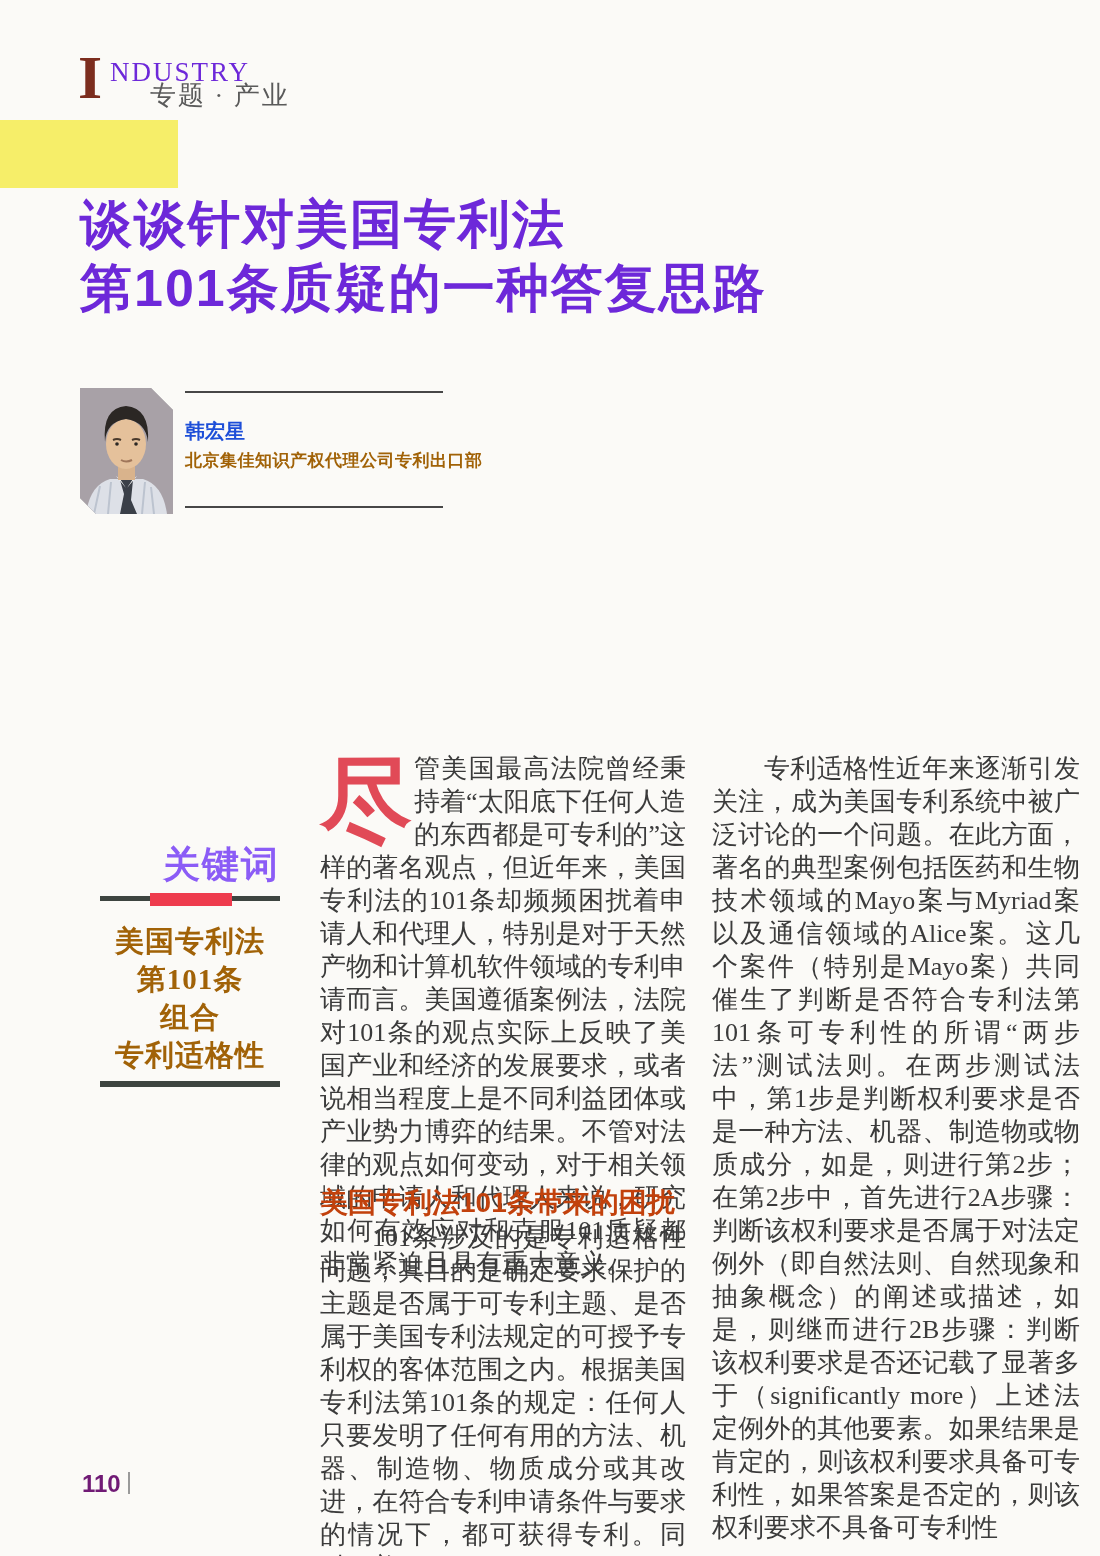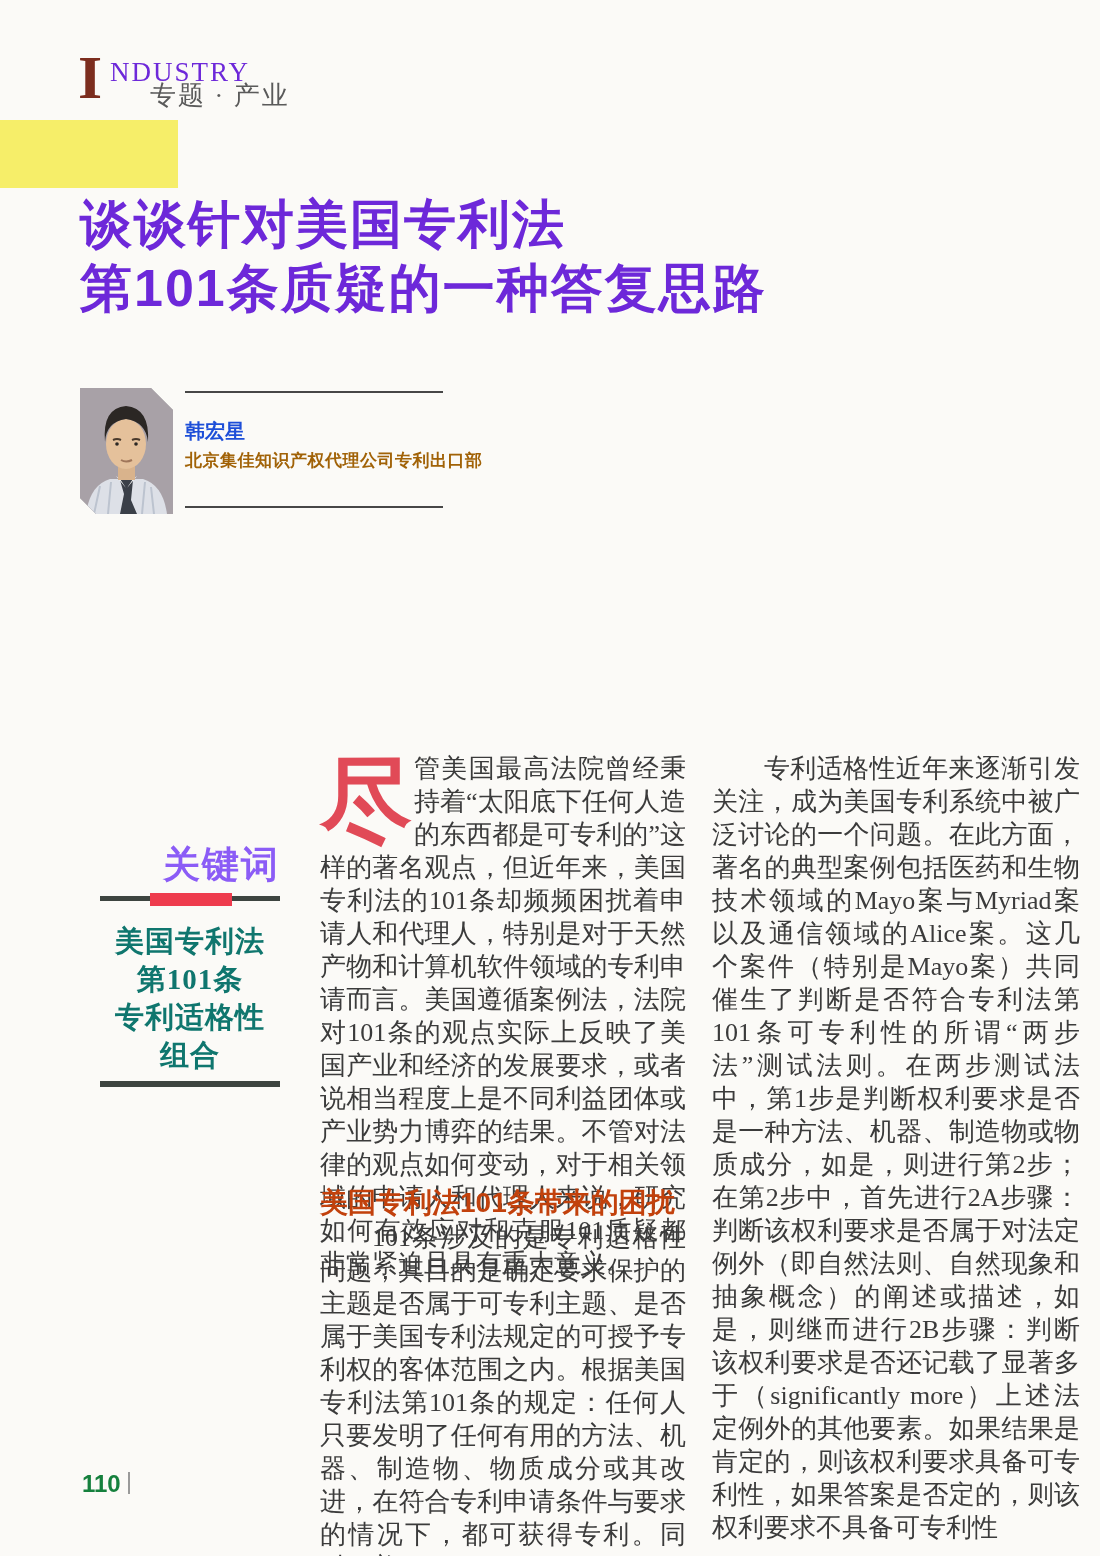--- a/index.html
+++ b/index.html
@@ -72,21 +72,21 @@
     left:100px;top:840px;width:180px;
     text-align:right;
     font-size:37px;font-weight:bold;color:#8b5cf6;
     letter-spacing:2px;
   }
   .kw-divider{left:100px;top:896px;width:180px;height:5px;background:#3d4440;}
   .kw-red{left:150px;top:893px;width:82px;height:13px;background:#ee3b4d;}
   .kw-items{
     left:90px;top:922px;width:200px;
     text-align:center;
-    font-size:29px;line-height:38px;font-weight:bold;color:#0f766e;
+    font-size:29px;line-height:38px;font-weight:bold;color:#a16207;
     letter-spacing:1px;
   }
   .kw-bottom{left:100px;top:1081px;width:180px;height:6px;background:#3d4440;}
 
   
   .bodytext{
     font-size:26px;line-height:33px;
     color:#3b3b3b;
     text-align:justify;
   }
@@ -105,21 +105,21 @@
   }
   .section-heading{
     left:320px;top:1184px;
     font-size:28px;font-weight:bold;color:#c2410c;
     font-family:"Liberation Sans","DejaVu Sans",sans-serif;
   }
 
   
   .page-num{
     left:82px;top:1470px;
-    font-size:24px;font-weight:bold;color:#15803d;
+    font-size:24px;font-weight:bold;color:#701a75;
     font-family:"Liberation Sans","DejaVu Sans",sans-serif;
   }
   .page-num-bar{
     left:128px;top:1472px;width:2px;height:22px;background:#9a9a9a;
   }
 </style>
 </head>
 <body>
 
 <div class="page">
@@ -156,22 +156,22 @@
   <div class="abs author-name">韩宏星</div>
   <div class="abs author-aff">北京集佳知识产权代理公司专利出口部</div>
   <div class="abs author-rule" style="top:506px"></div>
 
   <div class="abs kw-title">关键词</div>
   <div class="abs kw-divider"></div>
   <div class="abs kw-red"></div>
   <div class="abs kw-items">
     <div>美国专利法</div>
     <div>第101条</div>
+    <div>组合</div>
     <div>专利适格性</div>
-    <div>组合</div>
   </div>
   <div class="abs kw-bottom"></div>
 
   <div class="abs bodytext col1p1">
     <p>
       <span class="dropcap">尽</span><span>管美国最高法院曾经秉持着“太阳底下任何人造的东西都是可专利的”这样的著名观点，但近年来，美国专利法的101条却频频困扰着申请人和代理人，特别是对于天然产物和计算机软件领域的专利申请而言。美国遵循案例法，法院对101条的观点实际上反映了美国产业和经济的发展要求，或者说相当程度上是不同利益团体或产业势力博弈的结果。不管对法律的观点如何变动，对于相关领域的申请人和代理人来说，研究如何有效应对和克服101质疑都非常紧迫且具有重大意义。</span>
     </p>
   </div>
   <div class="abs section-heading">美国专利法101条带来的困扰</div>
   <div class="abs bodytext col1p2">

